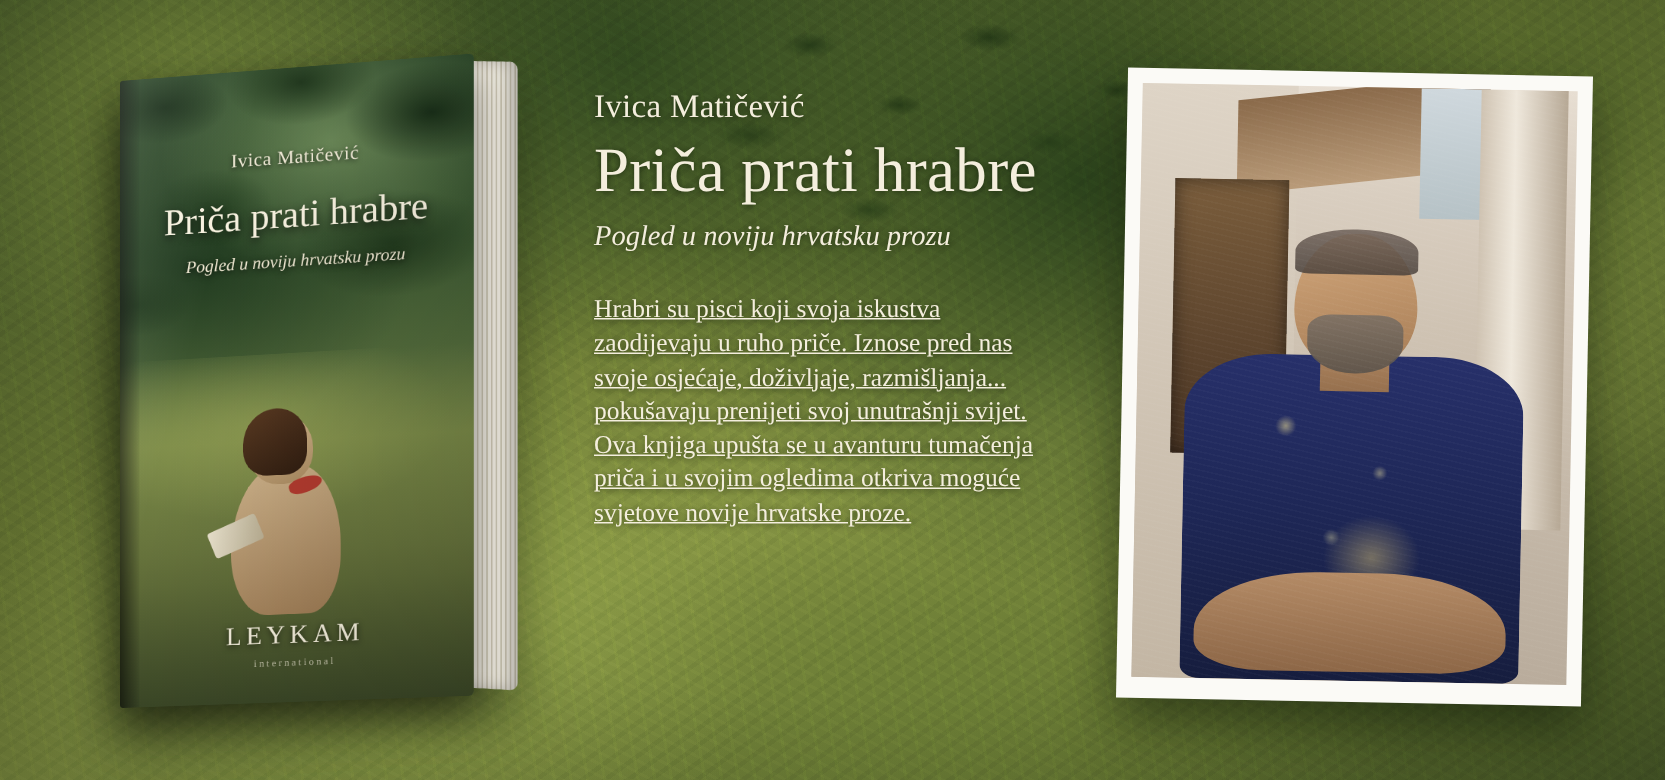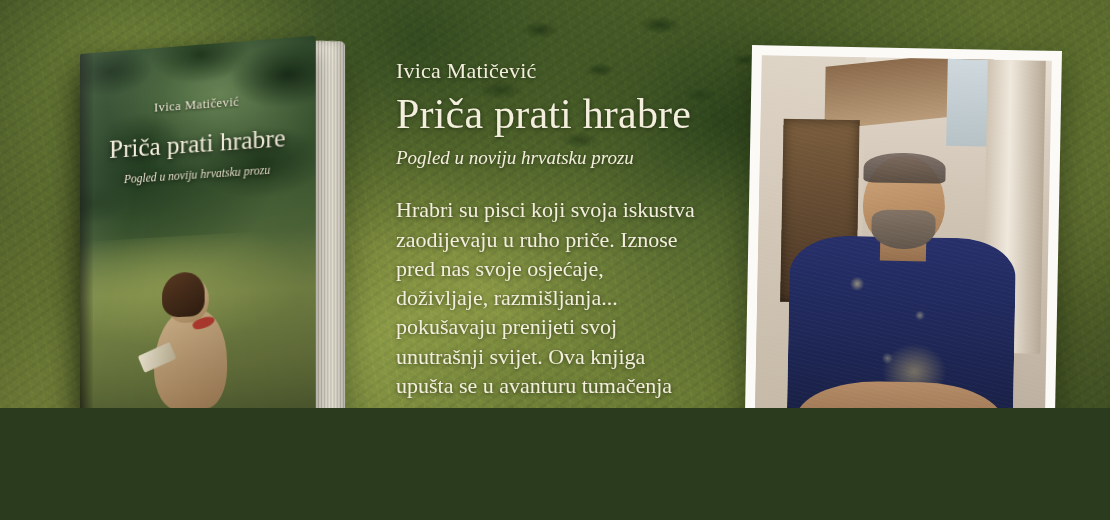--- a/index.html
+++ b/index.html
@@ -6,21 +6,21 @@
     margin: 0;
     padding: 0;
     background: #2b3b1e;
   }
   body {
     font-family: "Liberation Serif", serif;
   }
   .banner {
     position: relative;
     width: 1110px;
-    height: 408px;
+    height: 520px;
     overflow: hidden;
     background-color: #5d6b33;
   }
   
   .bg {
     position: absolute;
     inset: 0;
     background-color: #63702f;
     background-image:
       radial-gradient(ellipse 300px 260px at 120px 60px, rgba(123,142,62,0.95), rgba(123,142,62,0) 70%),
@@ -267,22 +267,23 @@
     margin: 0 0 10px 0;
     font-weight: normal;
     letter-spacing: 0.2px;
   }
   .t-sub {
     font-size: 19px;
     font-style: italic;
     margin-bottom: 26px;
   }
   .t-body {
-    font-size: 22px;
+    font-size: 17px;
     line-height: 1.33;
+    text-decoration: underline;
   }
 
   
   .photo-wrap {
     position: absolute;
     left: 748px;
     top: 48px;
     width: 310px;
     height: 420px;
     transform: rotate(1.1deg);

